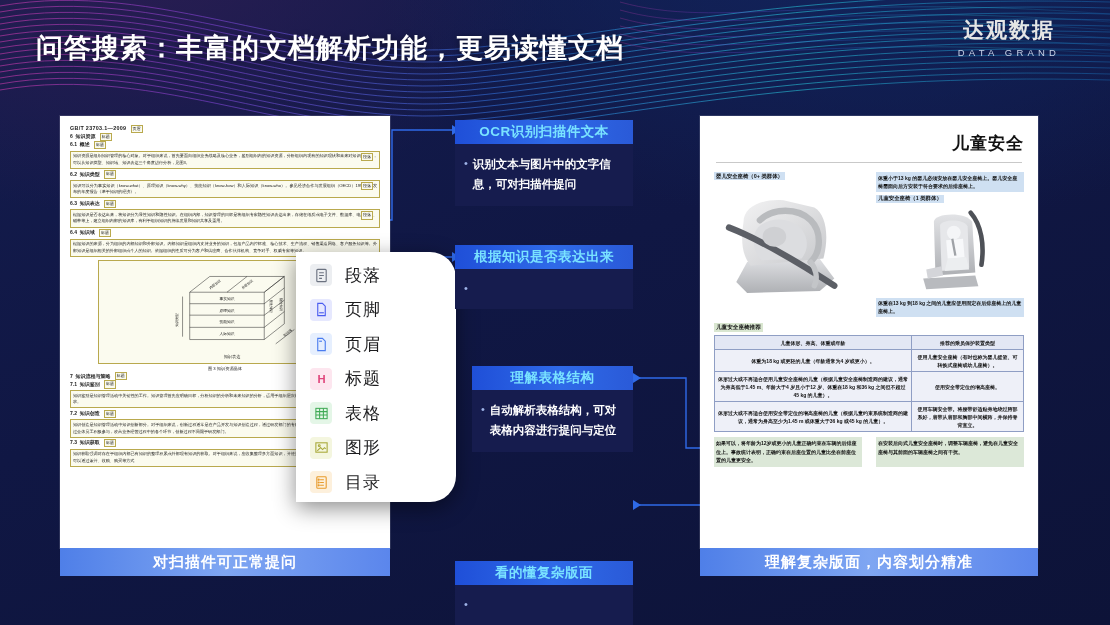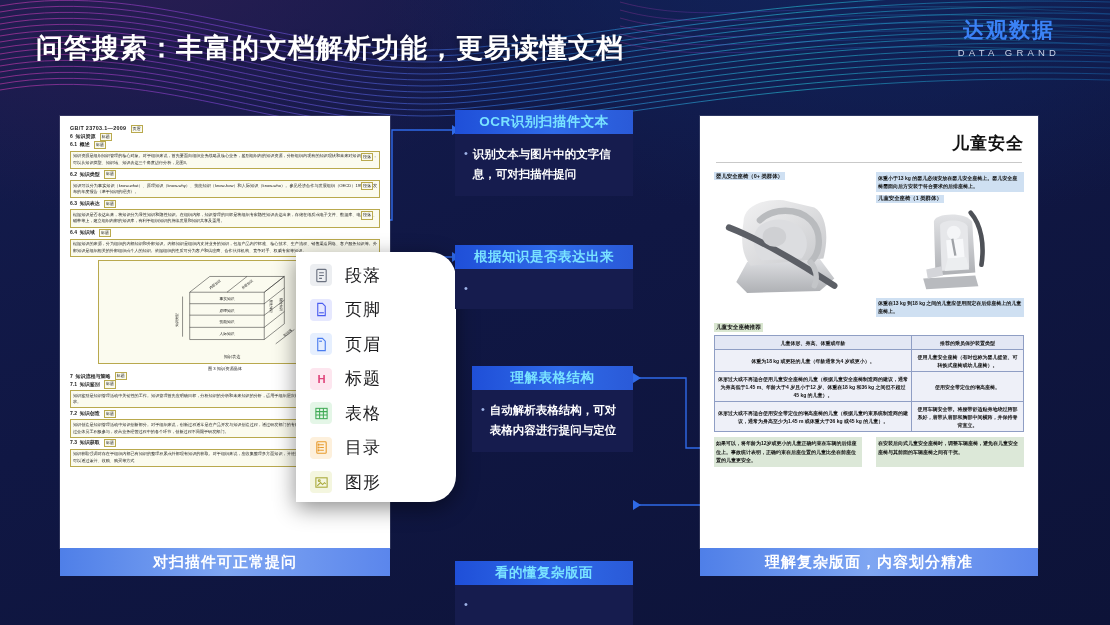--- a/index.html
+++ b/index.html
@@ -22,21 +22,21 @@
   .waves svg { display:block; width:1110px; height:120px; }
 
   
   .hdr-title {
     position:absolute; left:36px; top:30px;
     font-size:27px; font-weight:700; color:#ffffff;
     letter-spacing:1px; white-space:nowrap;
     text-shadow:0 1px 6px rgba(0,0,0,.45);
   }
   .logo { position:absolute; right:26px; top:16px; text-align:center; width:150px; }
-  .logo-cn { font-size:21px; font-weight:700; color:#3b82f6; letter-spacing:2px; }
+  .logo-cn { font-size:21px; font-weight:700; color:#e5e5e5; letter-spacing:2px; }
   .logo-en { font-size:9.5px; color:#c9d3e8; letter-spacing:4.2px; margin-top:3px; }
 
   
   .doc {
     position:absolute; background:#fff; overflow:hidden;
     box-shadow:0 0 0 1px rgba(255,255,255,.12);
   }
   .doc-left  { left:60px;  top:116px; width:330px; height:432px; }
   .doc-right { left:700px; top:116px; width:338px; height:432px; }
 
@@ -95,21 +95,21 @@
     background:linear-gradient(90deg,#1f4fd8 0%,#2f6ae8 55%,#2a5ad8 100%);
     letter-spacing:.5px;
   }
   .co-body {
     background:#161c4e; padding:10px 8px 11px 6px;
     display:flex; gap:5px; align-items:flex-start;
   }
   .co-dot { color:#9fb4e8; font-size:11px; line-height:1.75; flex:0 0 auto; padding-left:3px; }
   .co-text { color:#ffffff; font-size:11.5px; line-height:1.78; font-weight:700; }
 
-  .c1 { left:455px; top:110px; }
+  .c1 { left:455px; top:120px; }
   .c2 { left:455px; top:245px; }
   .c3 { left:455px; top:366px;padding-left:17px; }
   .c4 { left:455px; top:521px;margin-top:40px; }
 
   
   .conn { position:absolute; inset:0; pointer-events:none; }
 
   
   .elpanel {
     position:absolute; left:296px; top:252px; width:160px; height:250px;
@@ -418,41 +418,41 @@
   <div class="elrow">
     <span class="elico" style="background:#e4f6e7">
       <svg width="15" height="15" viewBox="0 0 16 16" fill="none" stroke="#3faa55" stroke-width="1.1">
           <rect x="2" y="2.5" width="12" height="11"></rect>
           <path d="M2 6h12M2 9.5h12M6 2.5v11M10 2.5v11"></path>
         </svg>
     </span>
     <span class="ellabel">表格</span>
   </div>
   <div class="elrow">
+    <span class="elico" style="background:#f4f6df">
+      <svg width="15" height="15" viewBox="0 0 16 16" fill="none" stroke="#a9a93a" stroke-width="1.15">
+          <rect x="2" y="3" width="12" height="10"></rect>
+          <path d="M3.5 11.5l3.5-3.5 2.2 2.2 2-2 1.3 1.3"></path>
+          <circle cx="5.6" cy="6" r="1"></circle>
+        </svg>
+    </span>
+    <span class="ellabel">图形</span>
+  </div>
+  <div class="elrow">
     <span class="elico" style="background:#fdf0dc">
       <svg width="15" height="15" viewBox="0 0 16 16" fill="none" stroke="#e79a2b" stroke-width="1.15">
           <rect x="3" y="1.8" width="10" height="12.4" rx="1"></rect>
           <path d="M6.5 5h4M6.5 8h4M6.5 11h4"></path>
           <circle cx="5" cy="5" r=".6" fill="#e79a2b"></circle>
           <circle cx="5" cy="8" r=".6" fill="#e79a2b"></circle>
           <circle cx="5" cy="11" r=".6" fill="#e79a2b"></circle>
         </svg>
     </span>
     <span class="ellabel">目录</span>
   </div>
-  <div class="elrow">
-    <span class="elico" style="background:#f4f6df">
-      <svg width="15" height="15" viewBox="0 0 16 16" fill="none" stroke="#a9a93a" stroke-width="1.15">
-          <rect x="2" y="3" width="12" height="10"></rect>
-          <path d="M3.5 11.5l3.5-3.5 2.2 2.2 2-2 1.3 1.3"></path>
-          <circle cx="5.6" cy="6" r="1"></circle>
-        </svg>
-    </span>
-    <span class="ellabel">图形</span>
-  </div>
 </div>
 
 <div class="callout c1">
   <div class="co-head">OCR识别扫描件文本</div>
   <div class="co-body">
     <span class="co-dot">•</span>
     <span class="co-text">识别文本与图片中的文字信息，可对扫描件提问</span>
   </div>
 </div>
 

